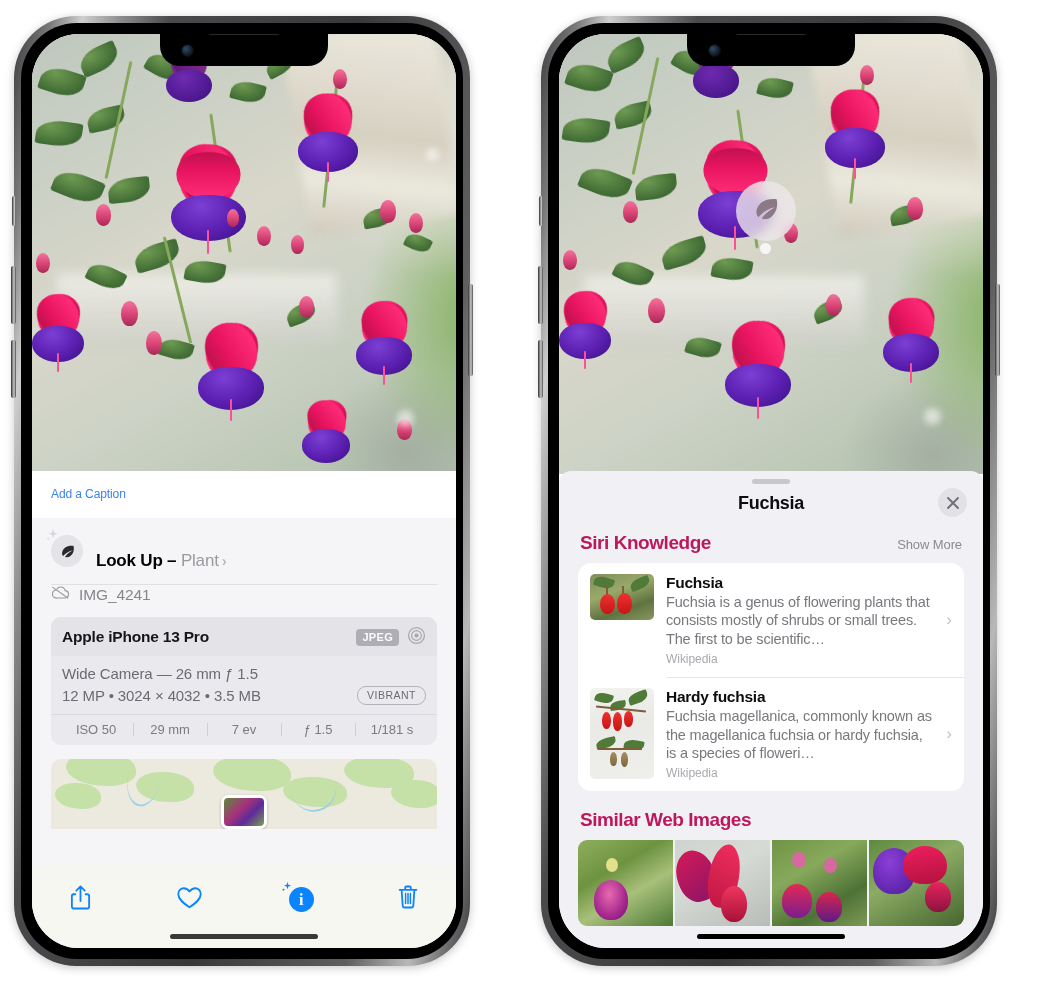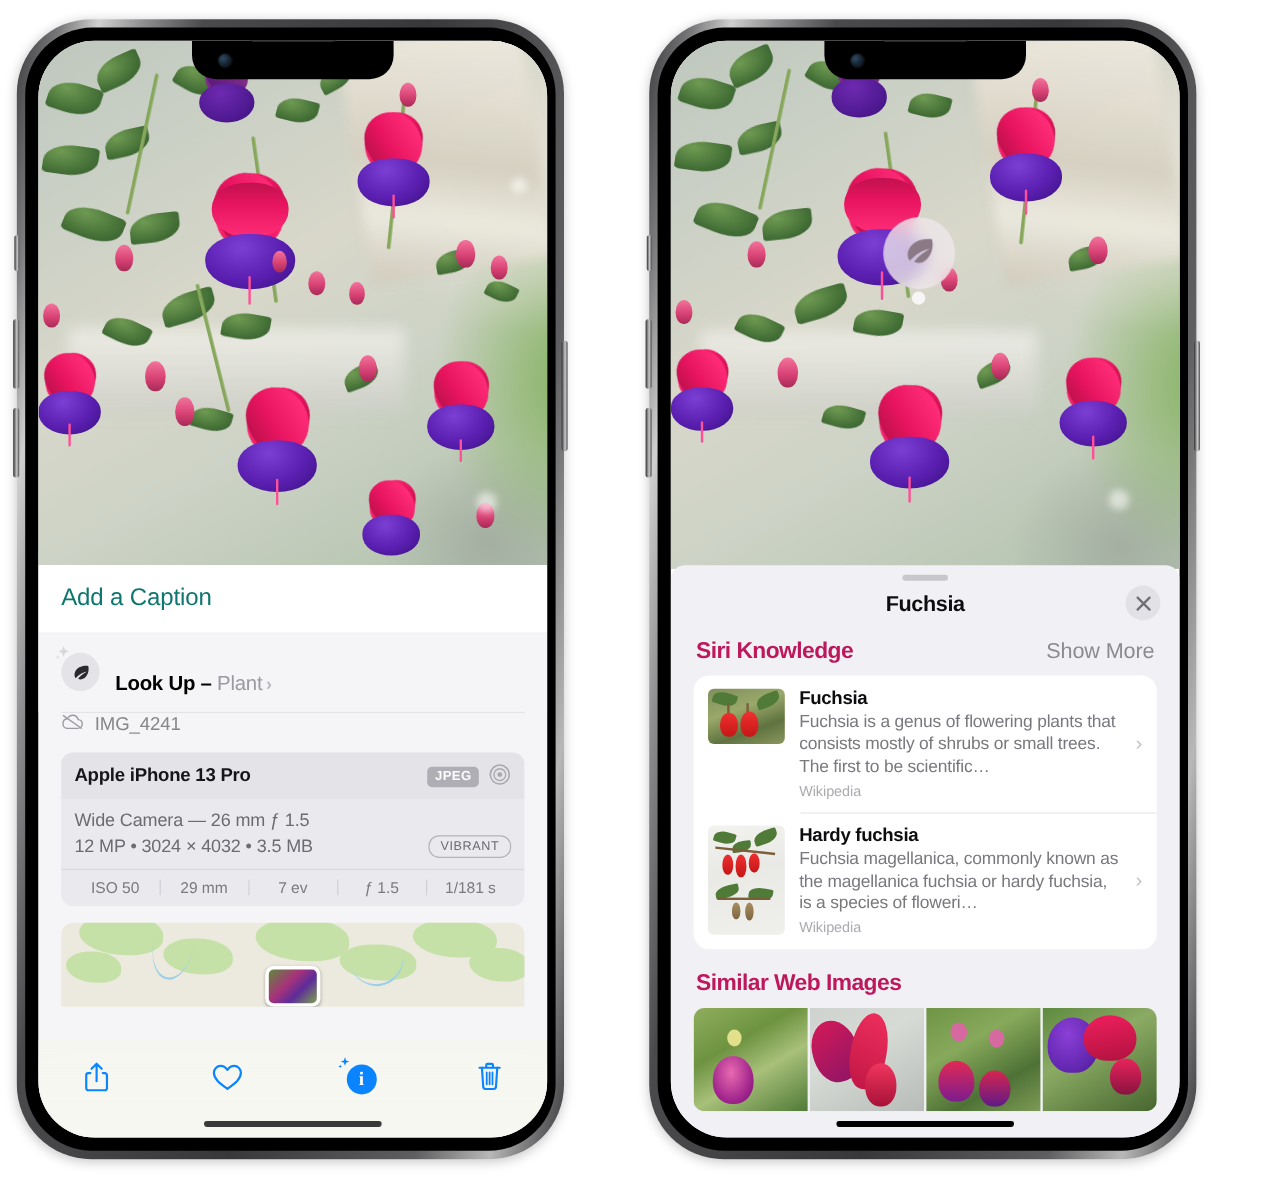--- a/index.html
+++ b/index.html
@@ -230,22 +230,22 @@
     top: 437px;
     width: 424px;
     height: 477px;
     background: #f5f5f7;
     display: flex;
     flex-direction: column;
   }
   .caption-row {
     background: #ffffff;
     padding: 16px 19px 17px 19px;
-    font-size: 20px;
-    color: #0f766e;
+    font-size: 12px;
+    color: #3b82f6;
     letter-spacing: -0.1px;
   }
   .lookup-row {
     display: flex;
     align-items: center;
     padding: 13px 19px 13px 19px;
     gap: 13px;
     position: relative;
     background: #f5f5f7;
   }
@@ -540,21 +540,21 @@
     justify-content: space-between;
     padding: 5px 21px 9px 21px;
   }
   .section-title {
     font-size: 19px;
     font-weight: 700;
     color: #be185d;
     letter-spacing: -0.45px;
   }
   .section-action {
-    font-size: 18px;
+    font-size: 13px;
     color: #8a8a90;
     letter-spacing: -0.1px;
   }
   .knowledge-card {
     margin: 0 19px;
     background: #ffffff;
     border-radius: 13px;
     overflow: hidden;
   }
   .kn-item {

